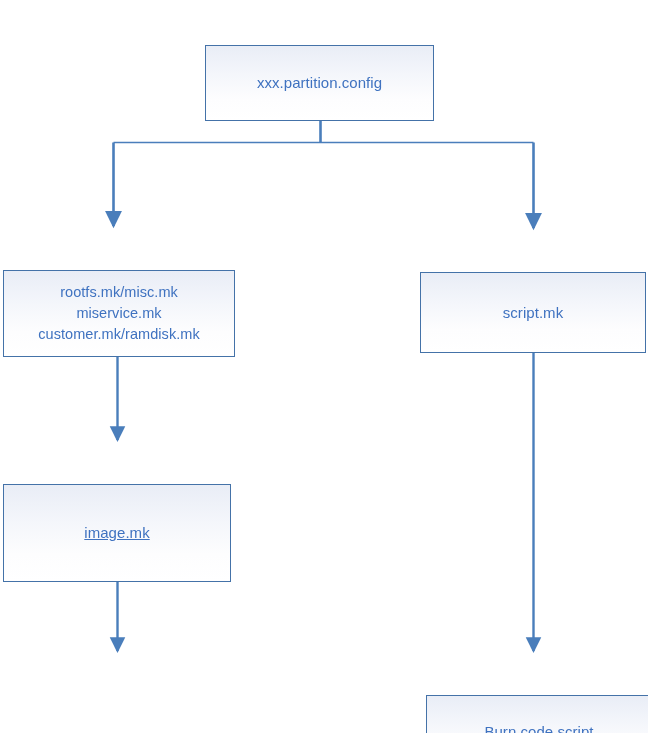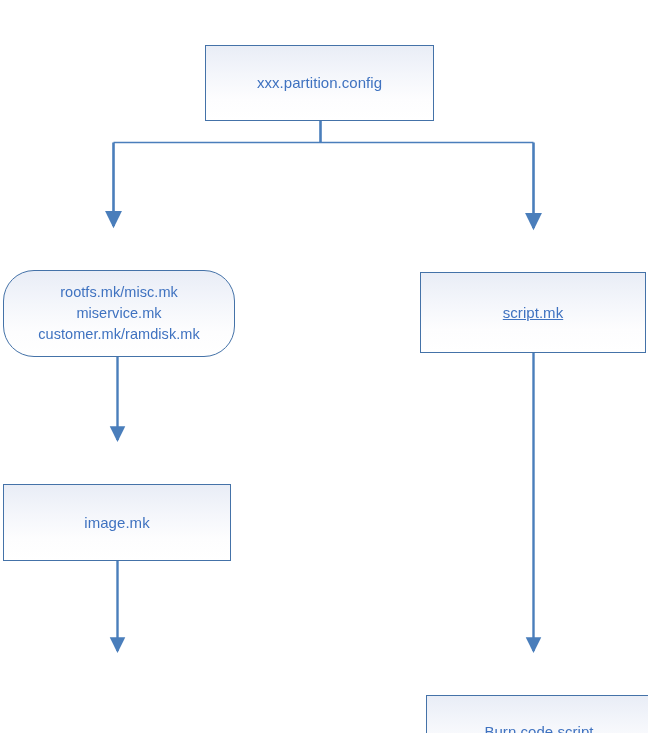--- a/index.html
+++ b/index.html
@@ -52,34 +52,33 @@
     top: 5px;
     width: 229px;
     height: 76px;
   }
   #node-mk-group {
     left: 3px;
     top: 230px;
     width: 232px;
     height: 87px;
     font-size: 14.5px;
-    border-radius: 31px;
   }
   #node-script-mk {
     left: 420px;
     top: 232px;
     width: 226px;
     height: 81px;
-    text-decoration: underline;
   }
   #node-image-mk {
     left: 3px;
     top: 444px;
     width: 228px;
-    height: 77px;
+    height: 98px;
+    text-decoration: underline;
   }
   #node-bin {
     left: 3px;
     top: 655px;
     width: 228px;
     height: 73px;
   }
   #node-burn-code-script {
     left: 426px;
     top: 655px;

